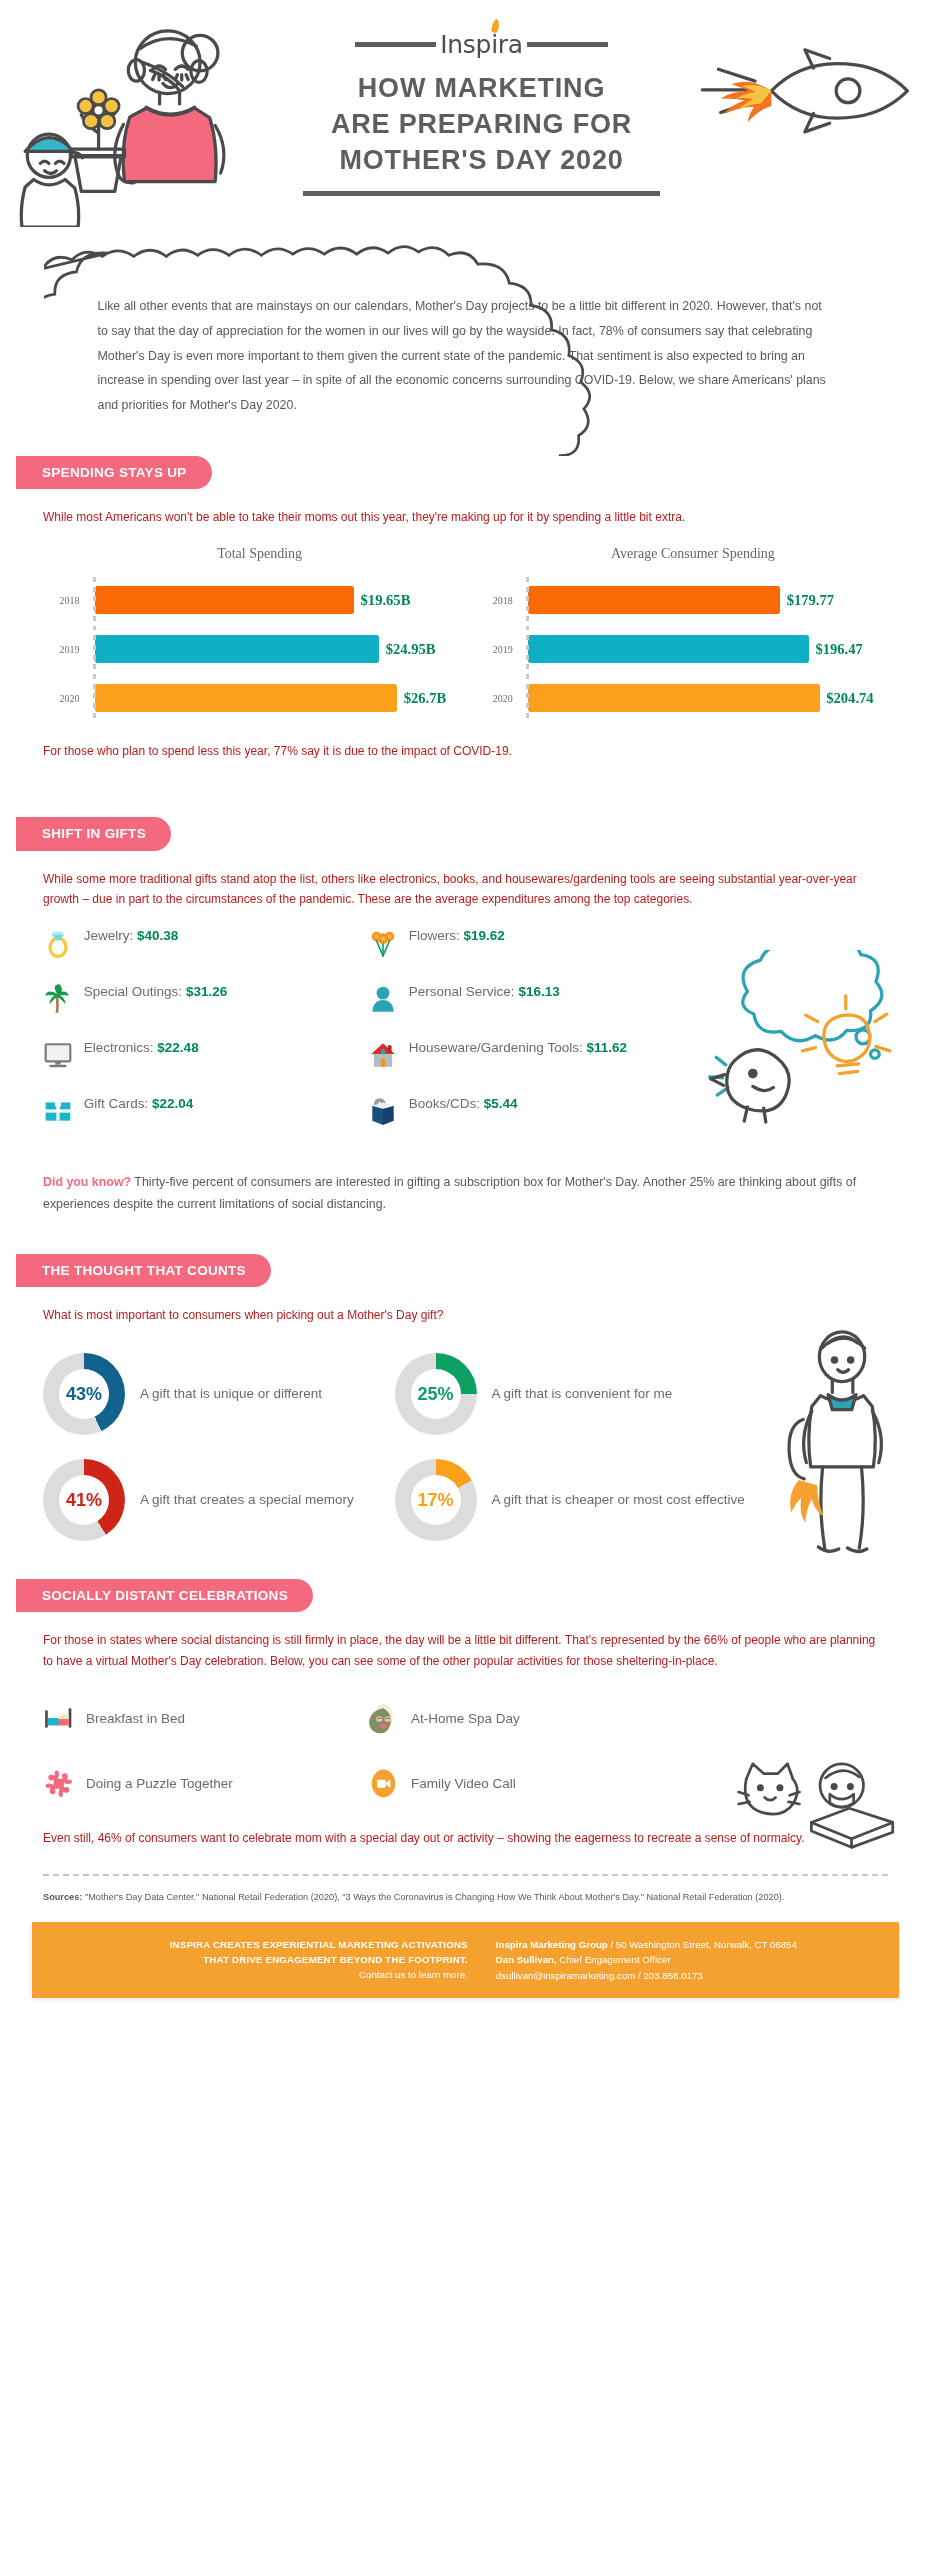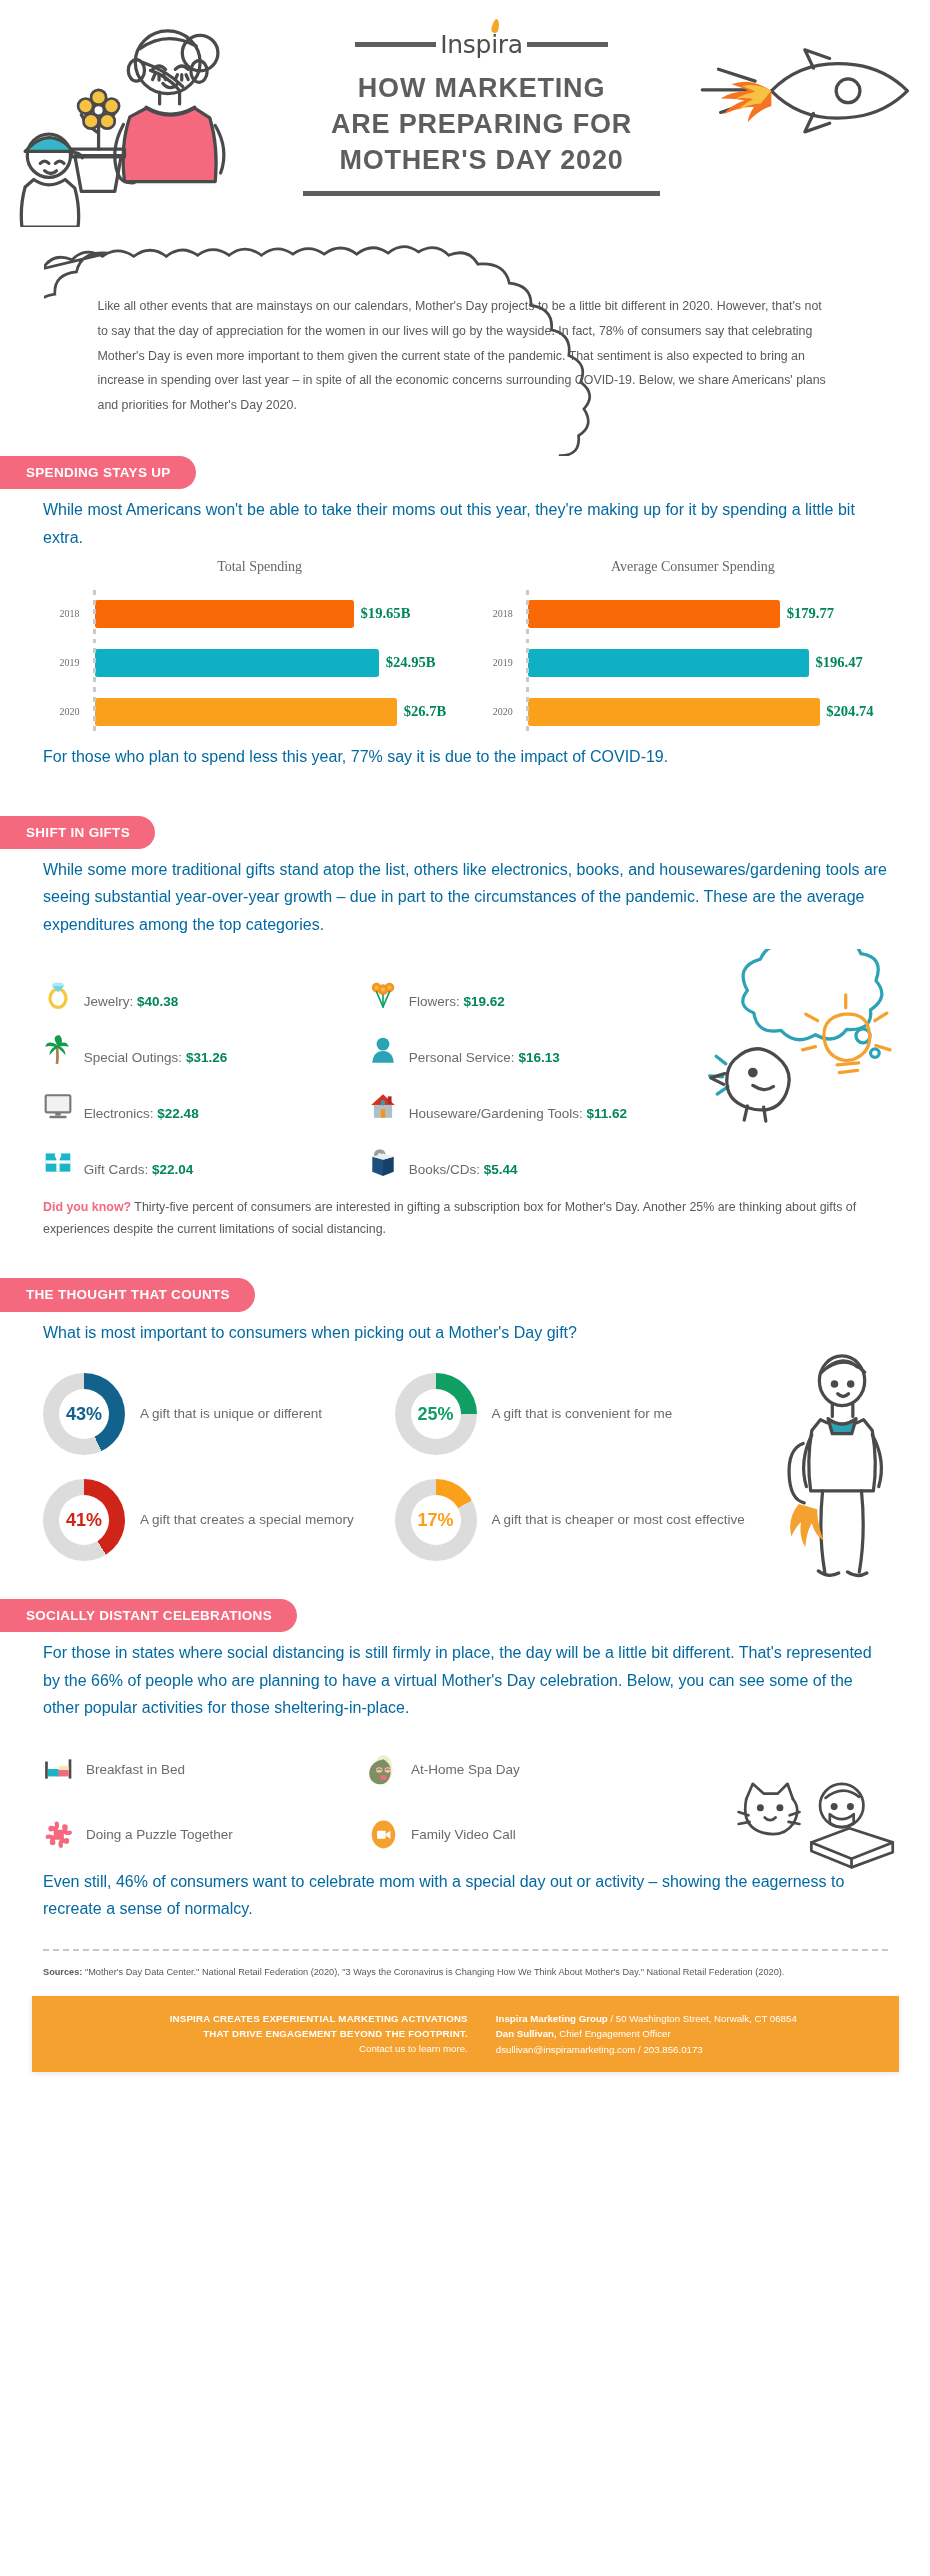--- a/index.html
+++ b/index.html
@@ -82,29 +82,29 @@
   
   .pill {
     display: inline-block;
     background: #f4697e;
     color: #ffffff;
     font-size: 13.5px;
     font-weight: bold;
     letter-spacing: 0.3px;
     padding: 9.2px 25px 9.2px 26px;
     border-radius: 0 18.4px 18.4px 0;
-    margin-left: 0;
+    margin-left: 16px;
   }
   .section { padding-left: 0; }
   .content { padding: 0 43px; }
   .para {
-    font-size: 16px;
+    font-size: 12px;
     line-height: 1.72;
-    color: #0369a1;
-    margin: 7px 0;
+    color: #b91c1c;
+    margin: 18px 0;
   }
 
   
   .charts-row { display: flex; gap: 21.6px; margin-top: 8px; font-family: Liberation Serif, serif; }
   .chart-col { flex: 1; }
   .chart-title {
     text-align: center;
     font-size: 14px;
     color: #666;
     margin-bottom: 14px;
@@ -132,21 +132,21 @@
 
   
   .gift-grid {
     display: grid;
     grid-template-columns: 325px 1fr;
     row-gap: 0px;
     margin-top: 14px;
     position: relative;
   }
   .gift-item {
-    display: flex; align-items: flex-end;
+    display: flex; align-items: flex-start;
     height: 56px;
     gap: 10.8px;
   }
   .gift-label { font-size: 13.5px; color: #6b6b6b; white-space: nowrap; }
   .gift-amt { color: #00865a; font-weight: bold; }
   .gicon { width: 30px; height: 30px; flex: none; position: relative; }
 
   .didyouknow { font-size: 12.4px; line-height: 1.78; margin-top: 19.5px; }
   .dyk-lead { color: #f4697e; font-weight: bold; }
 

